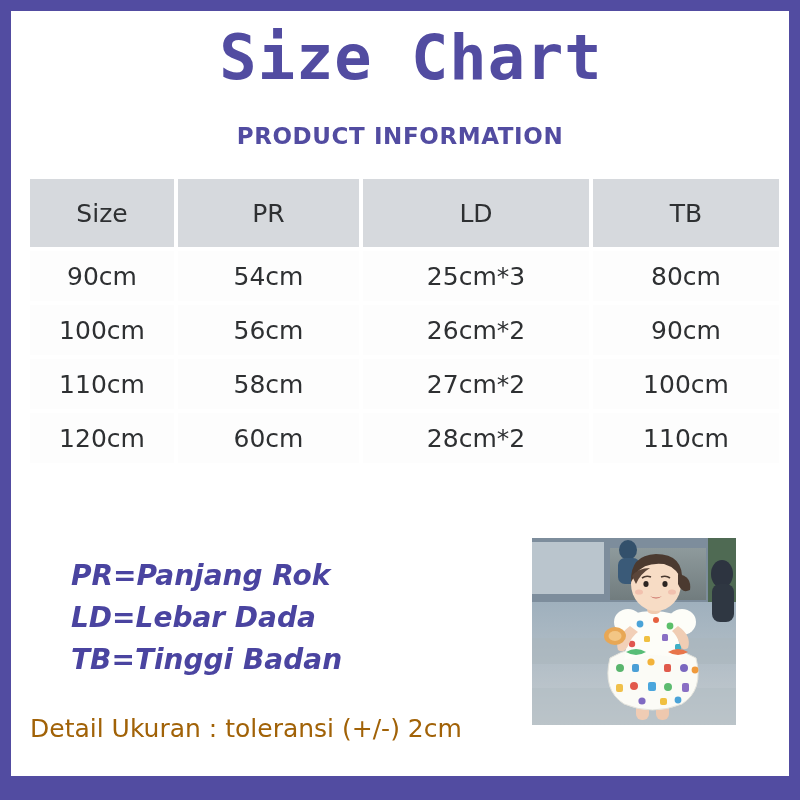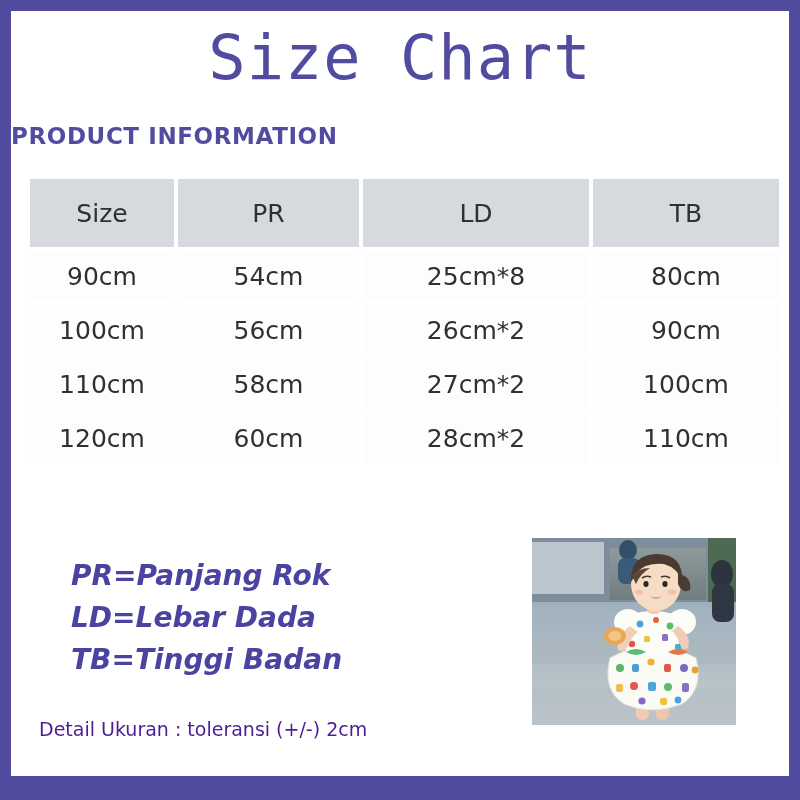--- a/index.html
+++ b/index.html
@@ -30,38 +30,38 @@
     position: relative;
     width: 100%;
     height: 100%;
     background: #ffffff;
     overflow: hidden;
   }
 
   
   .title {
     position: absolute;
-    left: 0;
+    left: 11px;
     top: 16px;
     width: 100%;
     text-align: center;
     color: #524CA1;
     font-family: "DejaVu Sans Mono", monospace;
-    font-weight: normal;
+    font-weight: bold;
     font-size: 62px;
     letter-spacing: 1px;
     line-height: 1;
     white-space: nowrap;
   }
   .subtitle {
     position: absolute;
     left: 0;
     top: 112px;
     width: 100%;
-    text-align: left;
+    text-align: center;
     color: #524CA1;
     font-family: "DejaVu Sans", sans-serif;
     font-weight: bold;
     font-size: 23px;
     letter-spacing: 0.6px;
     white-space: nowrap;
   }
 
   
   .table {
@@ -120,25 +120,25 @@
     width: 204px;
     height: 187px;
     overflow: hidden;
     background: #8fa6b8;
   }
   .photo svg { display: block; }
 
   
   .notes {
     position: absolute;
-    left: 28px;
+    left: 19px;
     top: 702px;
-    color: #4c1d95;
-    font-family: "DejaVu Sans", sans-serif;
-    font-size: 19px;
+    color: #a16207;
+    font-family: "DejaVu Sans", sans-serif;
+    font-size: 25px;
     line-height: 32px;
     white-space: nowrap;
   }
 </style>
 </head>
 <body>
 
 <div id="page">
   <div id="canvas">
 
@@ -158,21 +158,21 @@
           <th>Size</th>
           <th>PR</th>
           <th>LD</th>
           <th>TB</th>
         </tr>
       </thead>
       <tbody>
         <tr>
           <td>90cm</td>
           <td>54cm</td>
-          <td>25cm*8</td>
+          <td>25cm*3</td>
           <td>80cm</td>
         </tr>
         <tr>
           <td>100cm</td>
           <td>56cm</td>
           <td>26cm*2</td>
           <td>90cm</td>
         </tr>
         <tr>
           <td>110cm</td>

